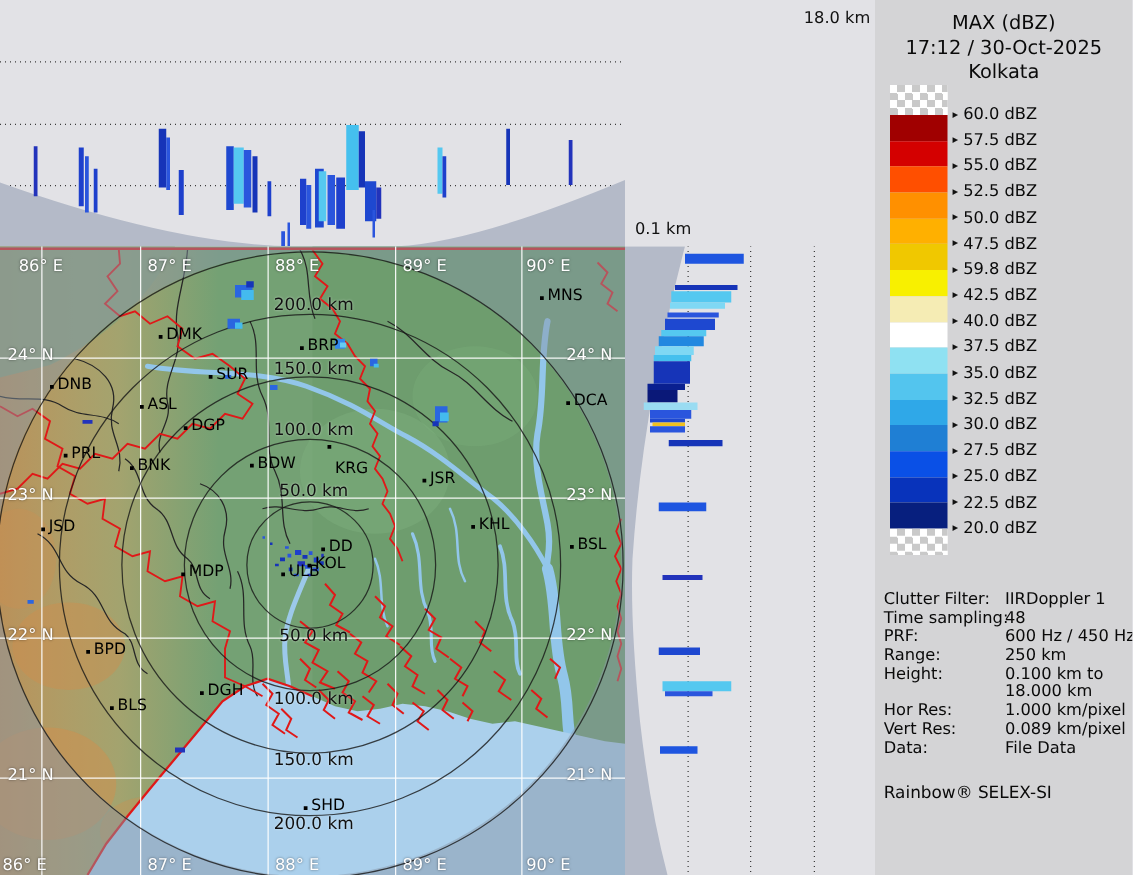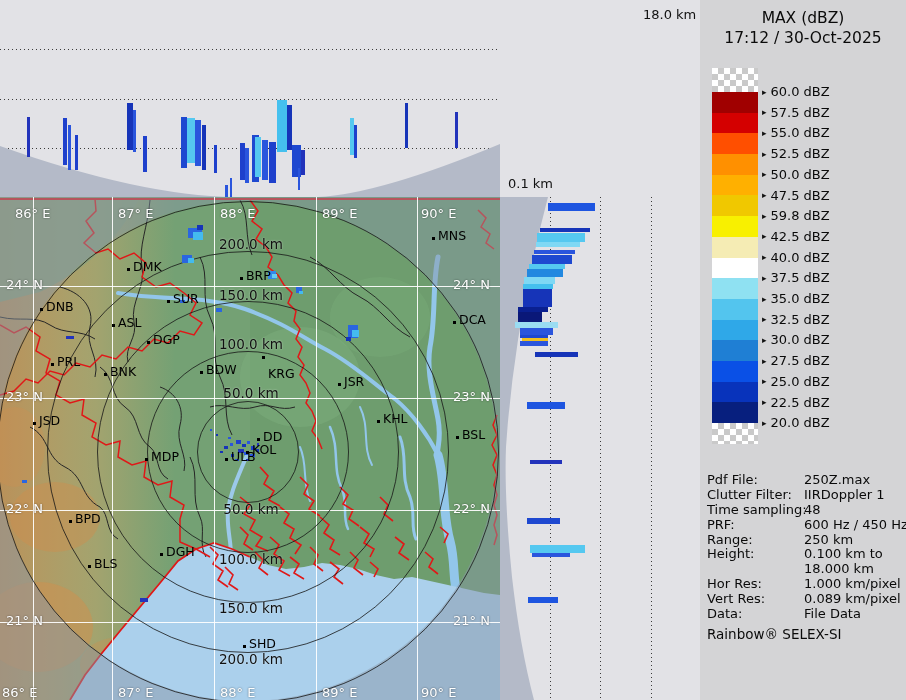--- a/index.html
+++ b/index.html
@@ -321,20 +321,21 @@
         <div class="city-dot" style="left: 160px; top: 356px;"></div>
         <div class="city-label" style="left: 166px; top: 347px;">DGH</div>
         <div class="city-dot" style="left: 243px; top: 448px;"></div>
         <div class="city-label" style="left: 249px; top: 439px;">SHD</div>
       </div>
   </div>
 
   <div id="legend-panel">
     <div class="legend-title">MAX (dBZ)</div>
     <div class="legend-datetime">17:12 / 30-Oct-2025</div>
+    <div class="legend-station">Kolkata</div>
     <div id="color-bar">
         <div class="band checker" style="height: 24px;"></div>
         <div class="band" style="height: 20.7px; background: rgb(160, 0, 0);"></div>
         <div class="band" style="height: 20.7px; background: rgb(212, 0, 0);"></div>
         <div class="band" style="height: 20.7px; background: rgb(255, 79, 0);"></div>
         <div class="band" style="height: 20.7px; background: rgb(255, 144, 0);"></div>
         <div class="band" style="height: 20.7px; background: rgb(255, 176, 0);"></div>
         <div class="band" style="height: 20.7px; background: rgb(240, 200, 0);"></div>
         <div class="band" style="height: 20.7px; background: rgb(248, 240, 0);"></div>
         <div class="band" style="height: 20.7px; background: rgb(245, 236, 180);"></div>
@@ -413,24 +414,20 @@
           <span class="arrow">▸</span>
           <span>22.5 dBZ</span>
         </div>
         <div class="scale-label" style="top: 415.2px;">
           <span class="arrow">▸</span>
           <span>20.0 dBZ</span>
         </div>
       </div>
     <div id="info-rows">
         <div class="info-row">
-          <span class="info-label">Pdf File:</span>
-          <span class="info-value">250Z.max</span>
-        </div>
-        <div class="info-row">
           <span class="info-label">Clutter Filter:</span>
           <span class="info-value">IIRDoppler 1</span>
         </div>
         <div class="info-row">
           <span class="info-label">Time sampling:</span>
           <span class="info-value">48</span>
         </div>
         <div class="info-row">
           <span class="info-label">PRF:</span>
           <span class="info-value">600 Hz / 450 Hz</span>

